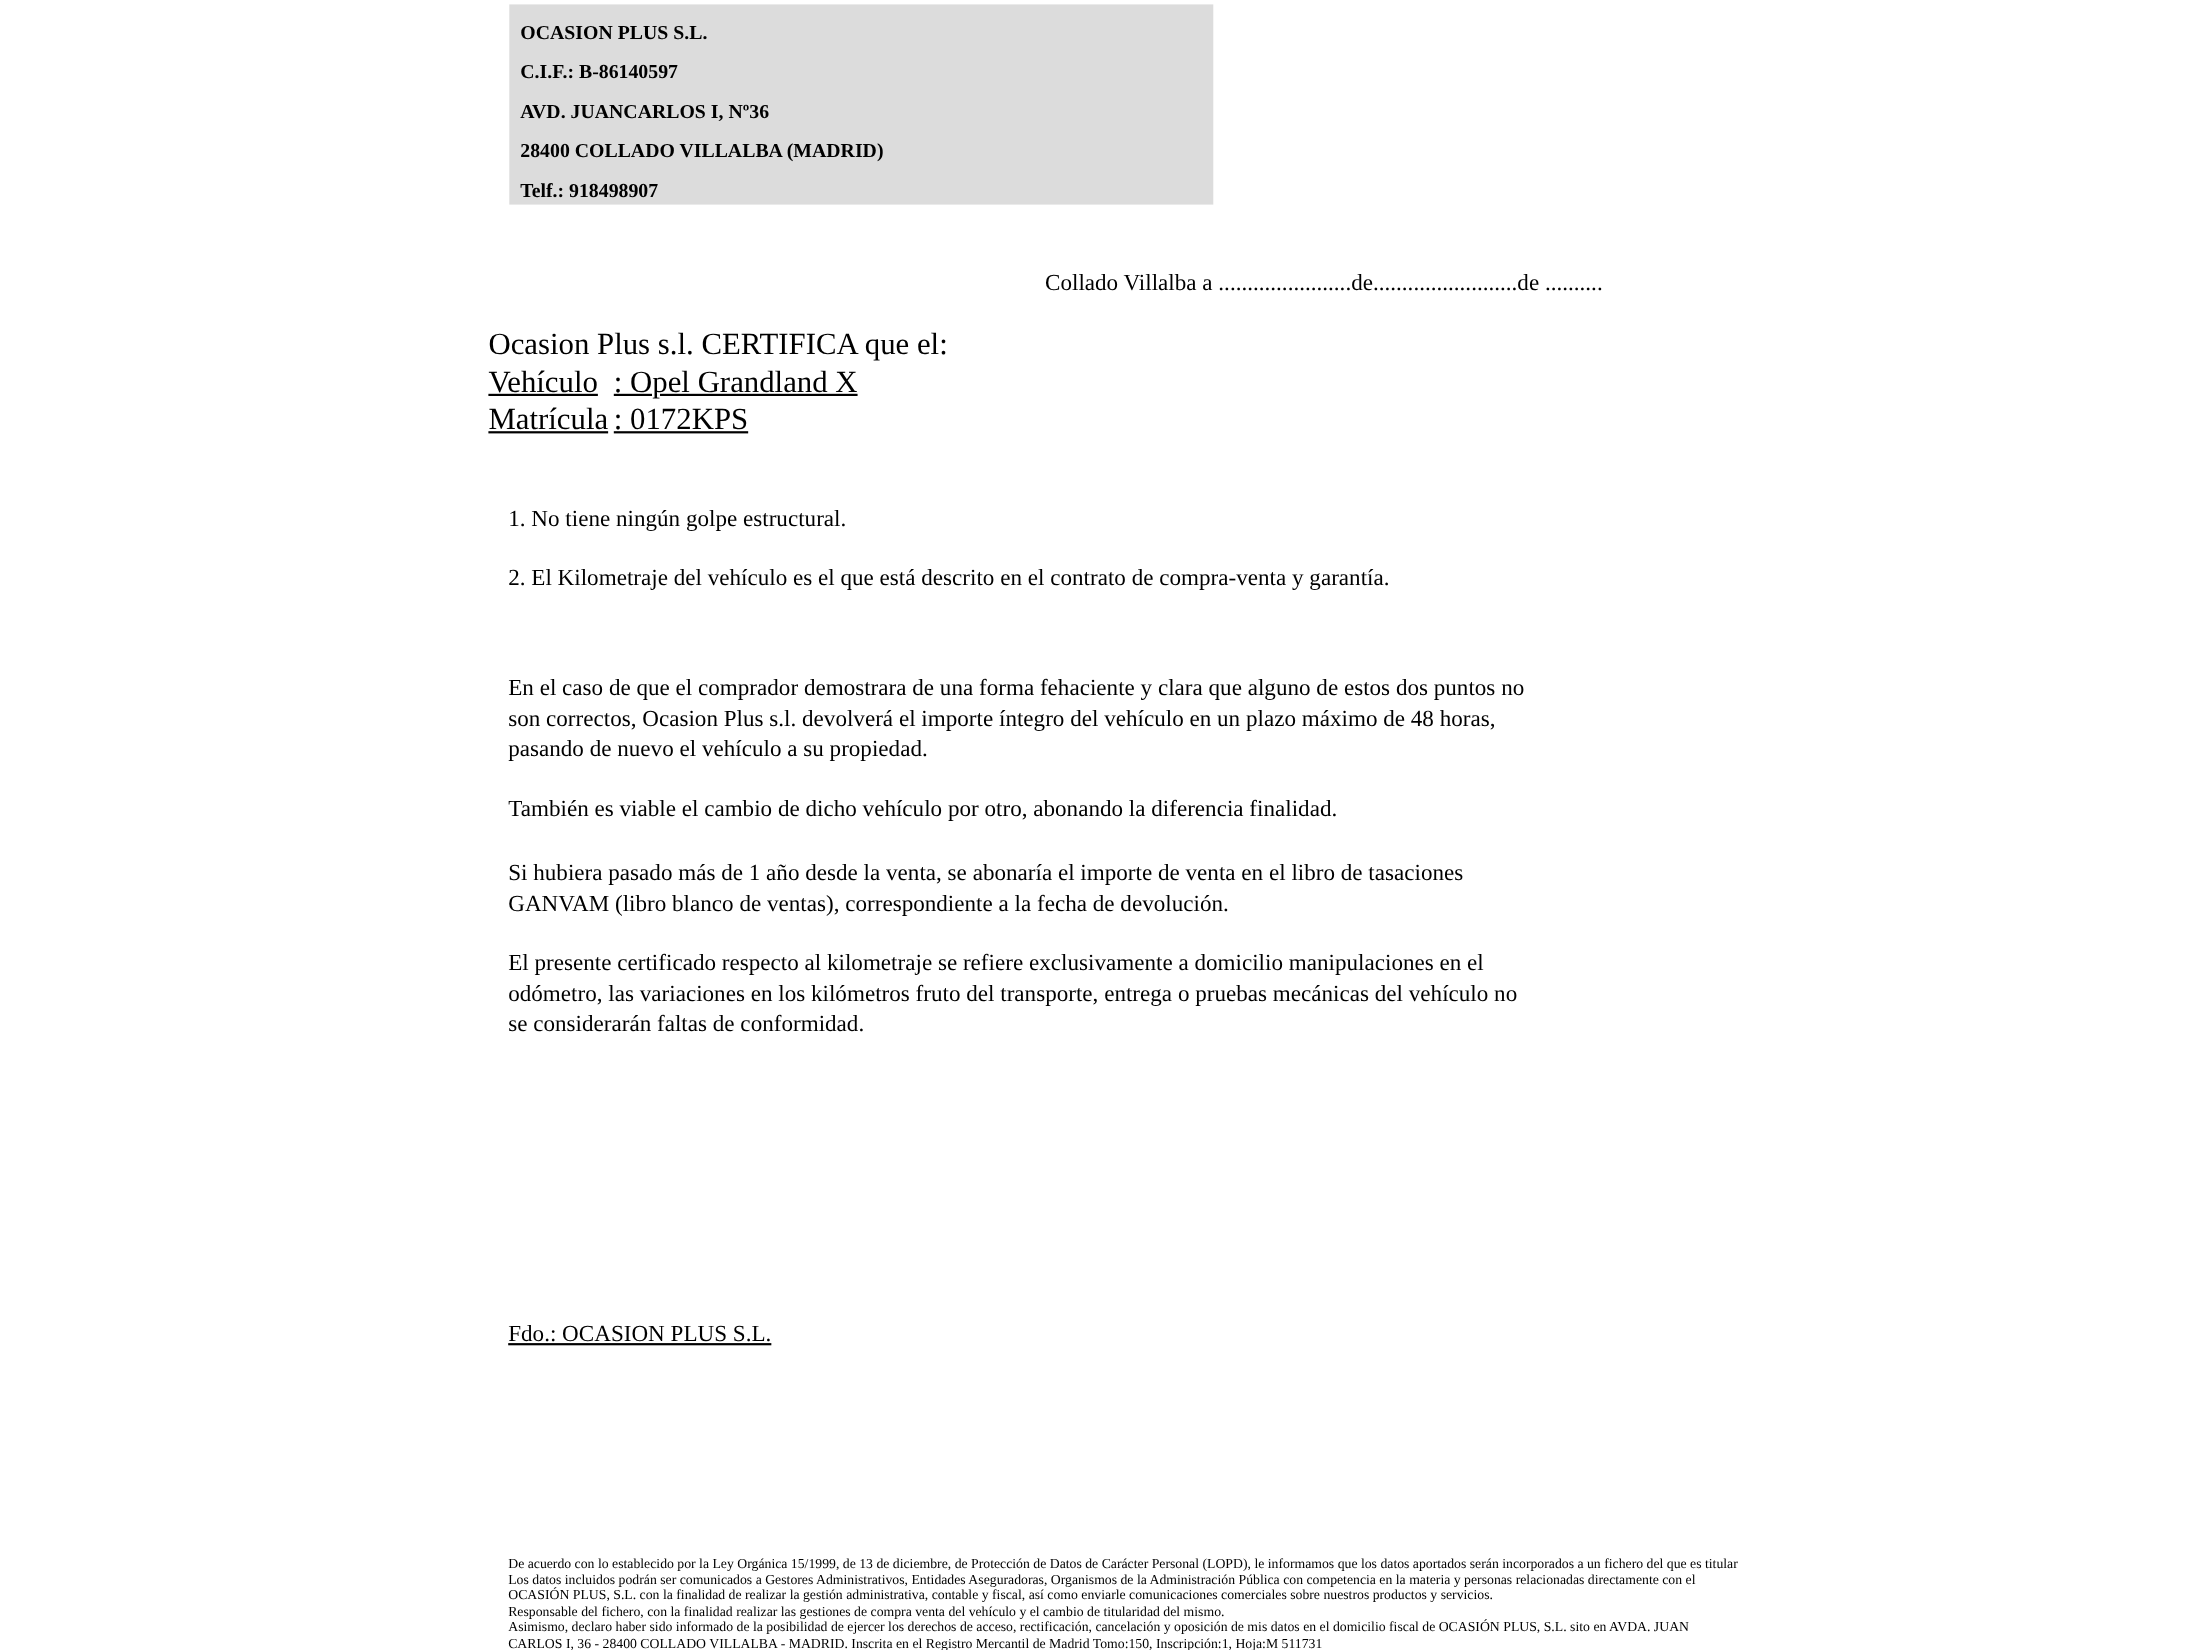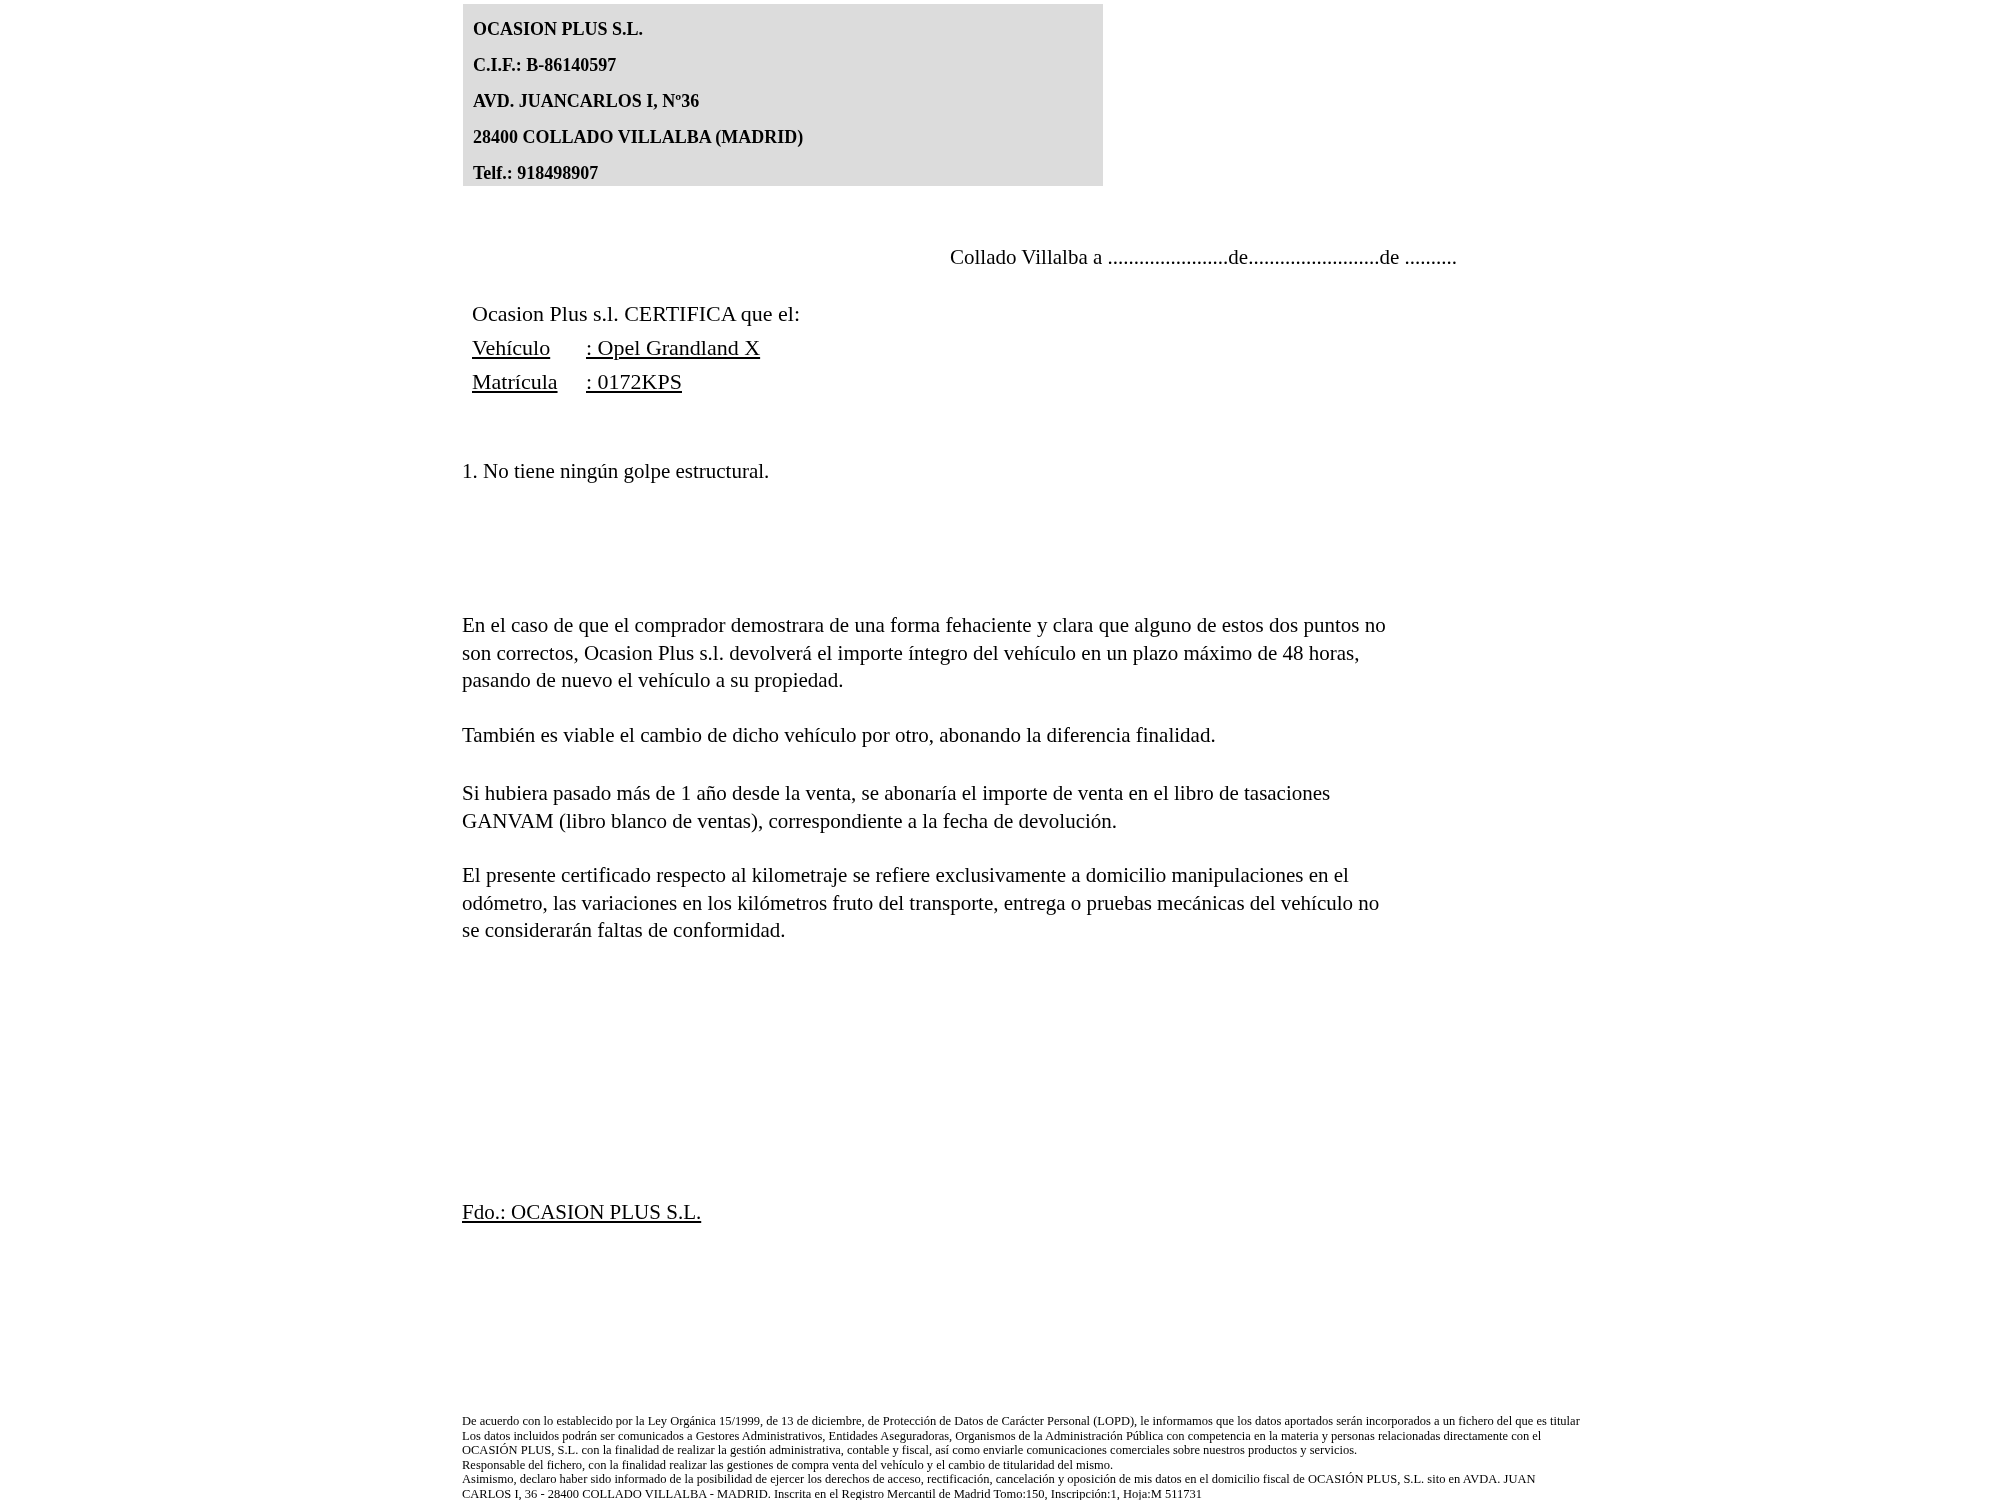--- a/index.html
+++ b/index.html
@@ -34,23 +34,23 @@
   }
   .date-line {
     position: absolute;
     left: 950px;
     top: 245px;
     font-size: 21px;
     white-space: nowrap;
   }
   .cert-block {
     position: absolute;
-    left: 472px;
+    left: 444px;
     top: 297px;
-    font-size: 22px;
+    font-size: 28px;
     line-height: 34px;
   }
   .cert-field {
     display: flex;
   }
   .cert-field .flabel {
     display: inline-block;
     width: 114px;
     text-decoration: underline;
     white-space: nowrap;
@@ -109,20 +109,21 @@
       <span class="flabel">Vehículo</span>
       <span class="fvalue">: Opel Grandland X</span>
     </div>
     <div class="cert-field">
       <span class="flabel">Matrícula</span>
       <span class="fvalue">: 0172KPS</span>
     </div>
   </div>
 
   <div class="item-1 body-line">1. No tiene ningún golpe estructural.</div>
+  <div class="item-2 body-line">2. El Kilometraje del vehículo es el que está descrito en el contrato de compra-venta y garantía.</div>
 
   <div class="para para-refund">
     <div class="body-line">En el caso de que el comprador demostrara de una forma fehaciente y clara que alguno de estos dos puntos no</div>
     <div class="body-line">son correctos, Ocasion Plus s.l. devolverá el importe íntegro del vehículo en un plazo máximo de 48 horas,</div>
     <div class="body-line">pasando de nuevo el vehículo a su propiedad.</div>
   </div>
 
   <div class="para para-exchange">
     <div class="body-line">También es viable el cambio de dicho vehículo por otro, abonando la diferencia finalidad.</div>
   </div>

